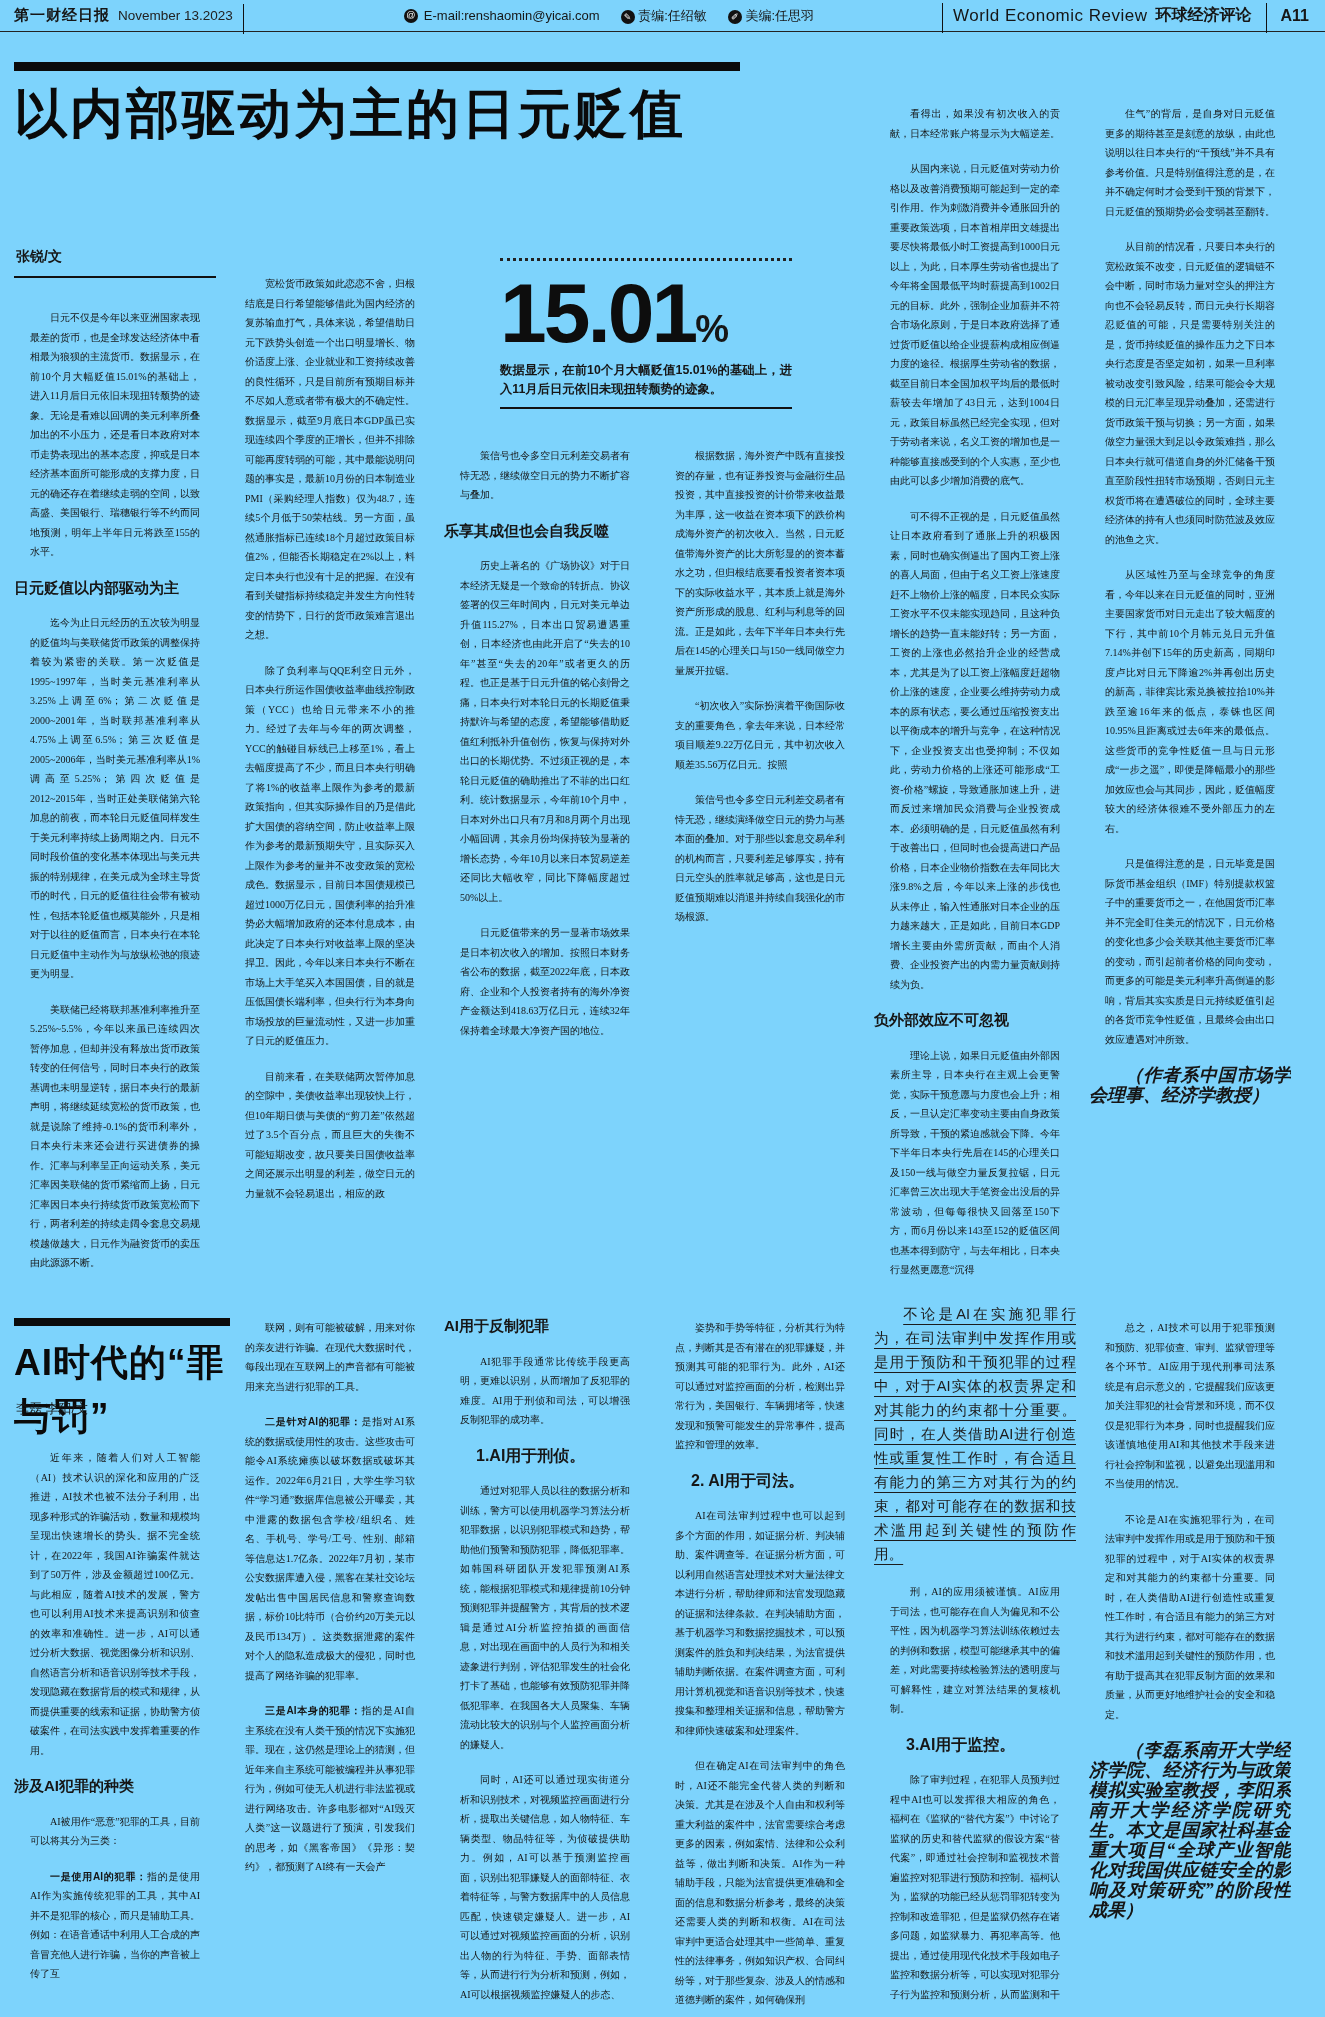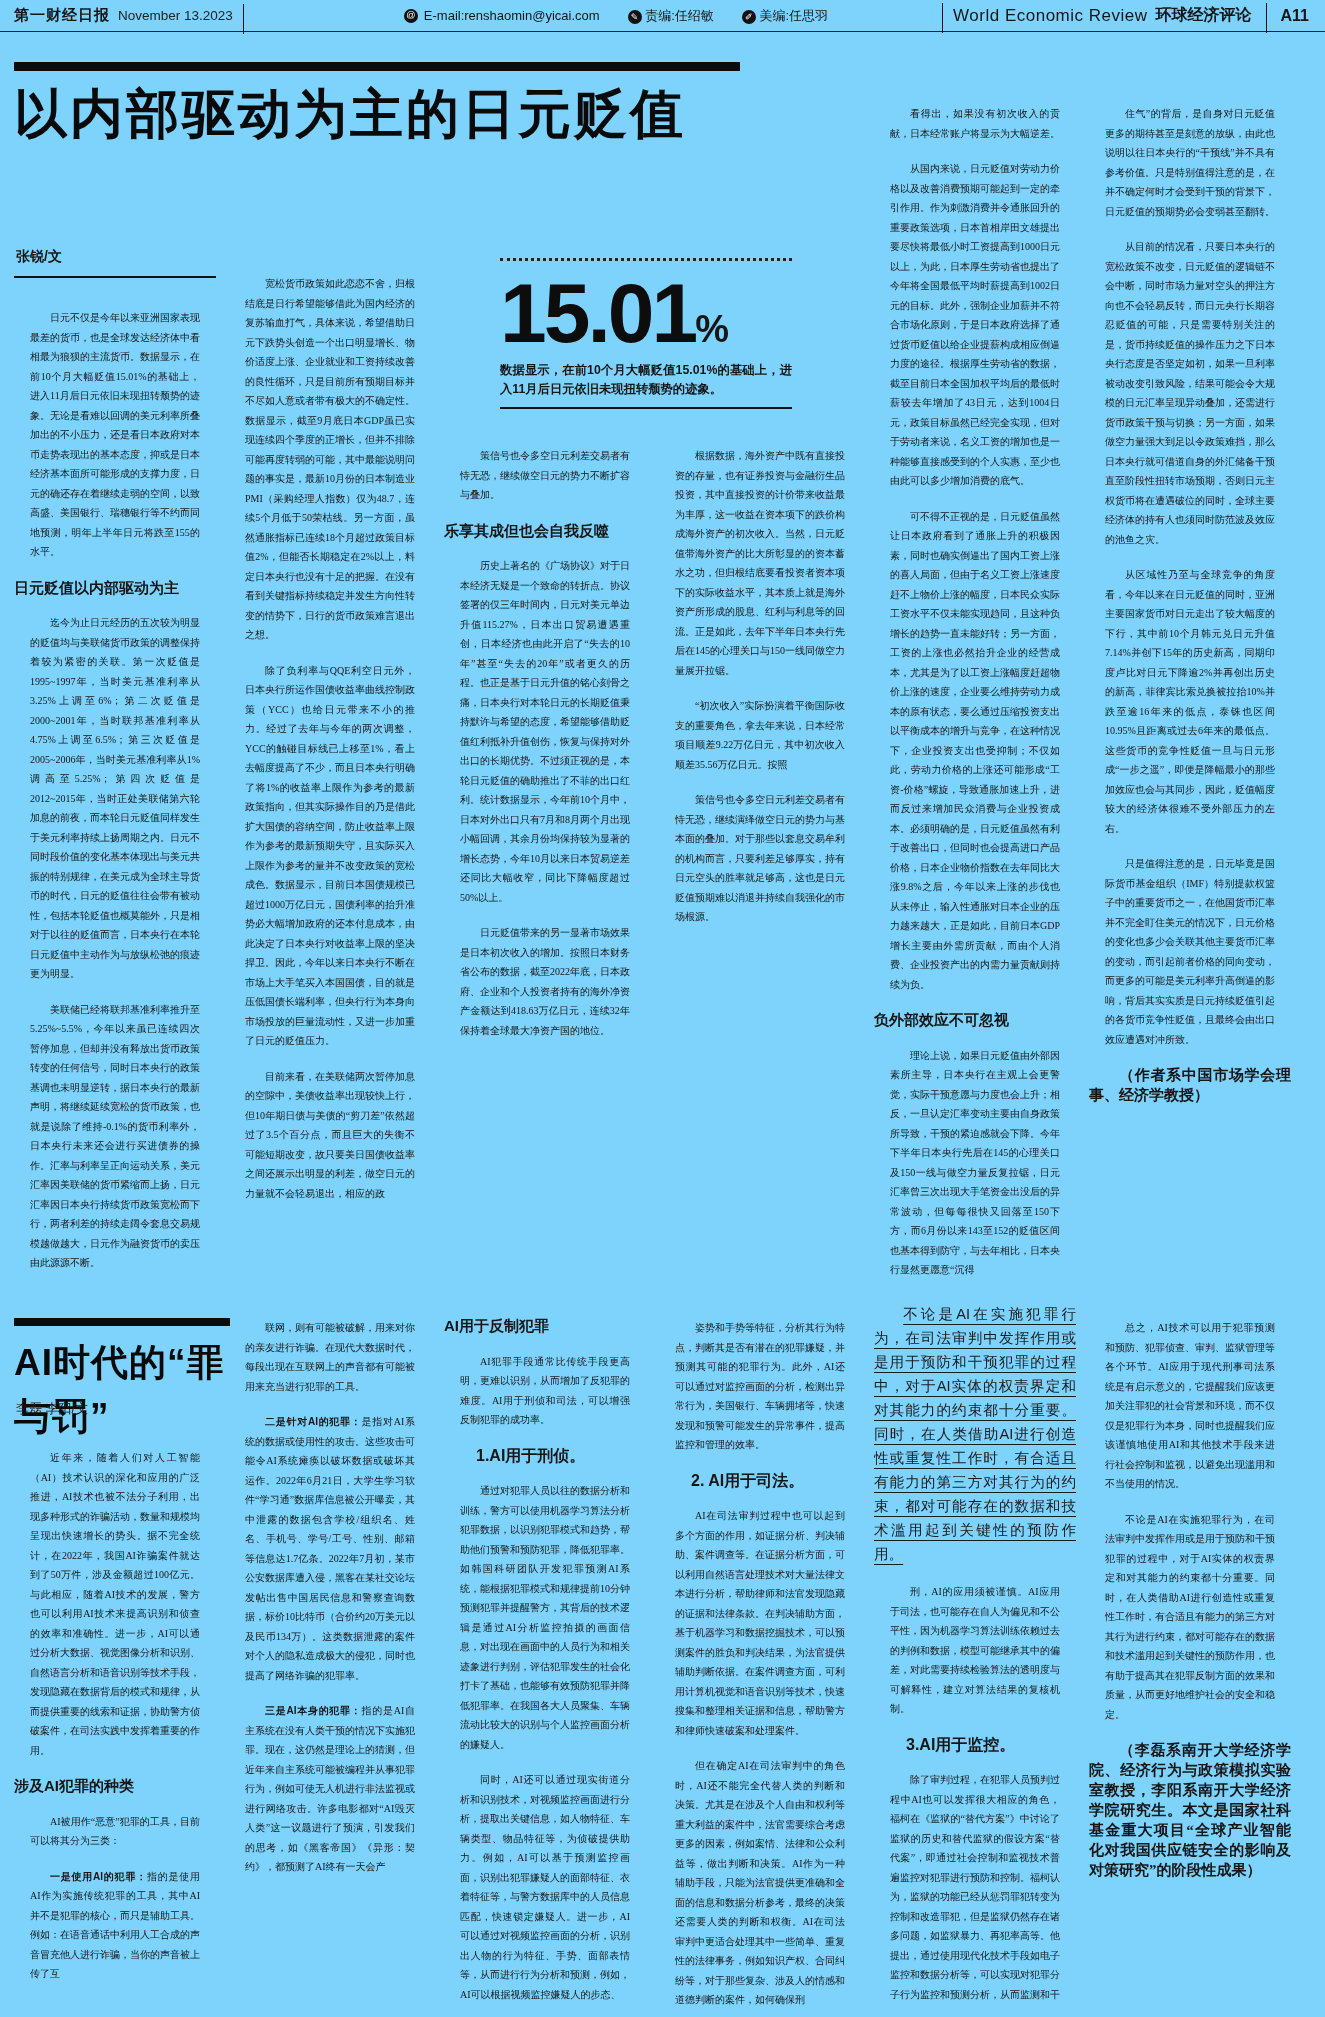--- a/index.html
+++ b/index.html
@@ -9,40 +9,40 @@
   .masthead{position:absolute;left:0;top:0;width:1325px;height:31px;
             border-bottom:1px solid #222;display:flex;align-items:center;
             font-family:"Liberation Sans", sans-serif;font-size:13px;}
   .mh-paper{font-weight:bold;font-size:15px;margin-left:14px;letter-spacing:1px;}
   .mh-date{margin-left:8px;font-size:13.5px;color:#222;}
   .vsep{width:1px;background:#111;height:26px;margin:0 10px;align-self:flex-start;margin-top:4px;}
   .vsep.tall{height:30px;}
   .mh-mid{display:flex;align-items:center;gap:6px;margin-left:150px;}
   .cicon{display:inline-flex;width:14px;height:14px;border-radius:50%;background:#111;color:#fff;
          font-size:9px;align-items:center;justify-content:center;line-height:1;}
-  .mh-ed{margin-left:28px;}
+  .mh-ed{margin-left:21px;}
   .mh-right{margin-left:auto;display:flex;align-items:center;}
   .mh-sec-en{font-size:17px;letter-spacing:0.5px;text-align:center;}
   .mh-sec-cn{font-weight:bold;font-size:16px;margin-left:8px;text-align:center;}
   .mh-page{font-weight:bold;font-size:16px;margin-right:16px;}
   
   .blackbar{position:absolute;background:#0b0b0b;}
   .headline{position:absolute;font-family:"Liberation Sans", sans-serif;font-weight:900;
             color:#0a0a0a;letter-spacing:3px;line-height:1.45;}
   .byline{position:absolute;font-family:"Liberation Sans", sans-serif;font-weight:bold;font-size:14px;}
   .thinrule{position:absolute;border-top:2px solid #111;}
   
   .col{position:absolute;width:202px;overflow:hidden;text-align:justify;}
   .bp{margin:16px;font-size:10px;line-height:19.5px;text-indent:2em;}
   .bp b{font-family:"Liberation Sans", sans-serif;}
   .colhead{font-family:"Liberation Sans", sans-serif;font-size:15px;font-weight:bold;
            margin:14px 0 8px 0;text-indent:0;line-height:1.3;}
   .numhead{font-family:"Liberation Sans", sans-serif;font-size:16px;font-weight:bold;
            margin:12px 0;text-indent:2em;line-height:19.5px;}
-  .endnote{margin:6px 0 0 0;font-size:15px;line-height:20px;font-weight:bold;text-indent:2em;}
+  .endnote{margin:6px 0 0 0;font-size:18px;line-height:20px;font-weight:bold;text-indent:2em;font-style:italic;}
   .pullquote{margin:0 0 10px 0;font-family:"Liberation Sans", sans-serif;font-size:14.6px;
              line-height:24px;text-indent:2em;color:#1c1c1c;
              text-decoration:underline;text-decoration-thickness:1px;text-underline-offset:5px;}
   
   .callout{position:absolute;left:500px;top:258px;width:292px;border-top:3px dotted #222;
            border-bottom:2px solid #111;padding:10px 0 8px 0;font-family:"Liberation Sans", sans-serif;}
   .callout .big{font-weight:900;font-size:84px;line-height:84px;letter-spacing:-3px;color:#0d0d0d;}
   .callout .pct{font-size:38px;font-weight:900;letter-spacing:0;}
   .callout .cap{font-size:12.3px;line-height:19px;font-weight:bold;margin-top:6px;text-align:justify;}
 </style>

